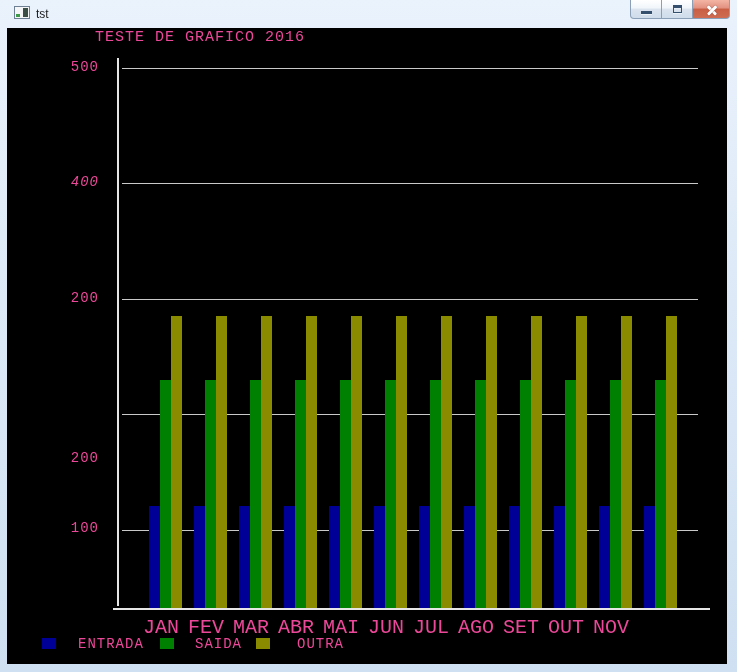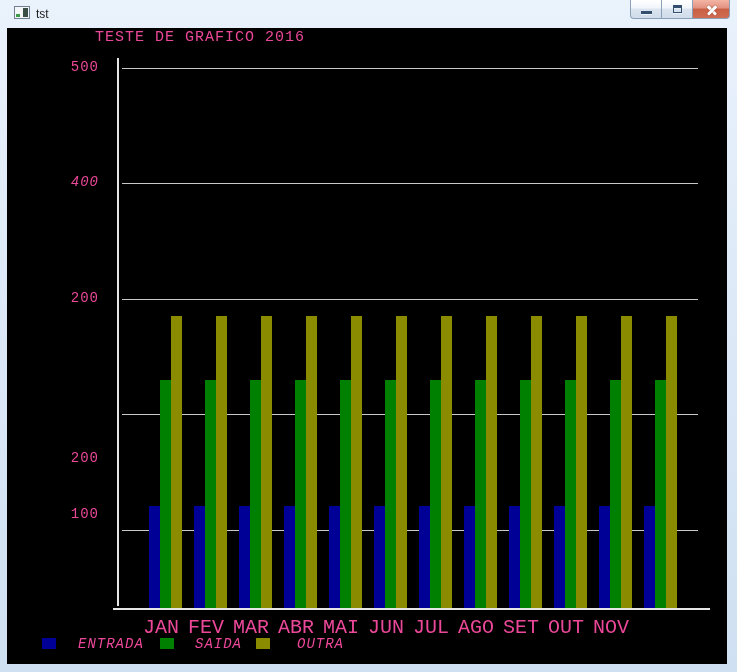--- a/index.html
+++ b/index.html
@@ -27,21 +27,21 @@
   .client{position:absolute;left:7px;top:28px;right:10px;bottom:8px;background:#000;overflow:hidden;
           font-family:"Liberation Mono","DejaVu Sans Mono",monospace;color:#ec4899;}
   .chart-title{position:absolute;left:88px;top:1px;font-size:15px;letter-spacing:1px;white-space:pre;}
   .yaxis-line{position:absolute;left:110px;top:30px;width:2px;height:548px;background:#e6e6e6;}
   .xaxis-line{position:absolute;left:106px;top:580px;width:597px;height:2px;background:#e6e6e6;}
   .gridline{position:absolute;height:1px;background:#c9c9c9;}
   .ytick{position:absolute;width:64px;text-align:right;font-size:14px;letter-spacing:1px;}
   .bar{position:absolute;}
   .xtick{position:absolute;width:40px;text-align:center;font-size:20px;}
   .legend-swatch{position:absolute;width:14px;height:11px;}
-  .legend-label{position:absolute;font-size:14px;letter-spacing:1px;font-style:italic;}
+  .legend-label{position:absolute;font-size:14px;letter-spacing:1px;}
 </style>
 </head>
 <body>
 
 <div class="window">
 
   <div class="titlebar">
     <span class="win-icon"></span>
     <span class="title-text">tst</span>
     <div class="controls">
@@ -65,21 +65,21 @@
     <div class="yaxis-line"></div>
     <div class="xaxis-line"></div>
     <div id="gridlines">
         <div class="gridline" style="left: 115px; width: 576px; top: 502px;"></div>
         <div class="gridline" style="left: 115px; width: 576px; top: 386px;"></div>
         <div class="gridline" style="left: 115px; width: 576px; top: 271px;"></div>
         <div class="gridline" style="left: 115px; width: 576px; top: 155px;"></div>
         <div class="gridline" style="left: 115px; width: 576px; top: 40px;"></div>
       </div>
     <div id="yticks">
-        <div class="ytick" style="left: 28px; top: 478px;">100</div>
+        <div class="ytick" style="left: 28px; top: 492px;">100</div>
         <div class="ytick" style="left: 28px; top: 377px; margin-top: 45px;">200</div>
         <div class="ytick" style="left: 28px; top: 262px;">200</div>
         <div class="ytick" style="left: 28px; top: 146px; font-style: italic;">400</div>
         <div class="ytick" style="left: 28px; top: 31px;">500</div>
       </div>
     <div id="bars">
         <div class="bar" style="left: 142px; top: 478px; width: 11px; height: 102px; background: rgb(0, 0, 150);"></div>
         <div class="bar" style="left: 153px; top: 352px; width: 11px; height: 228px; background: rgb(0, 128, 0);"></div>
         <div class="bar" style="left: 164px; top: 288px; width: 11px; height: 292px; background: rgb(139, 139, 0);"></div>
         <div class="bar" style="left: 187px; top: 478px; width: 11px; height: 102px; background: rgb(0, 0, 150);"></div>

